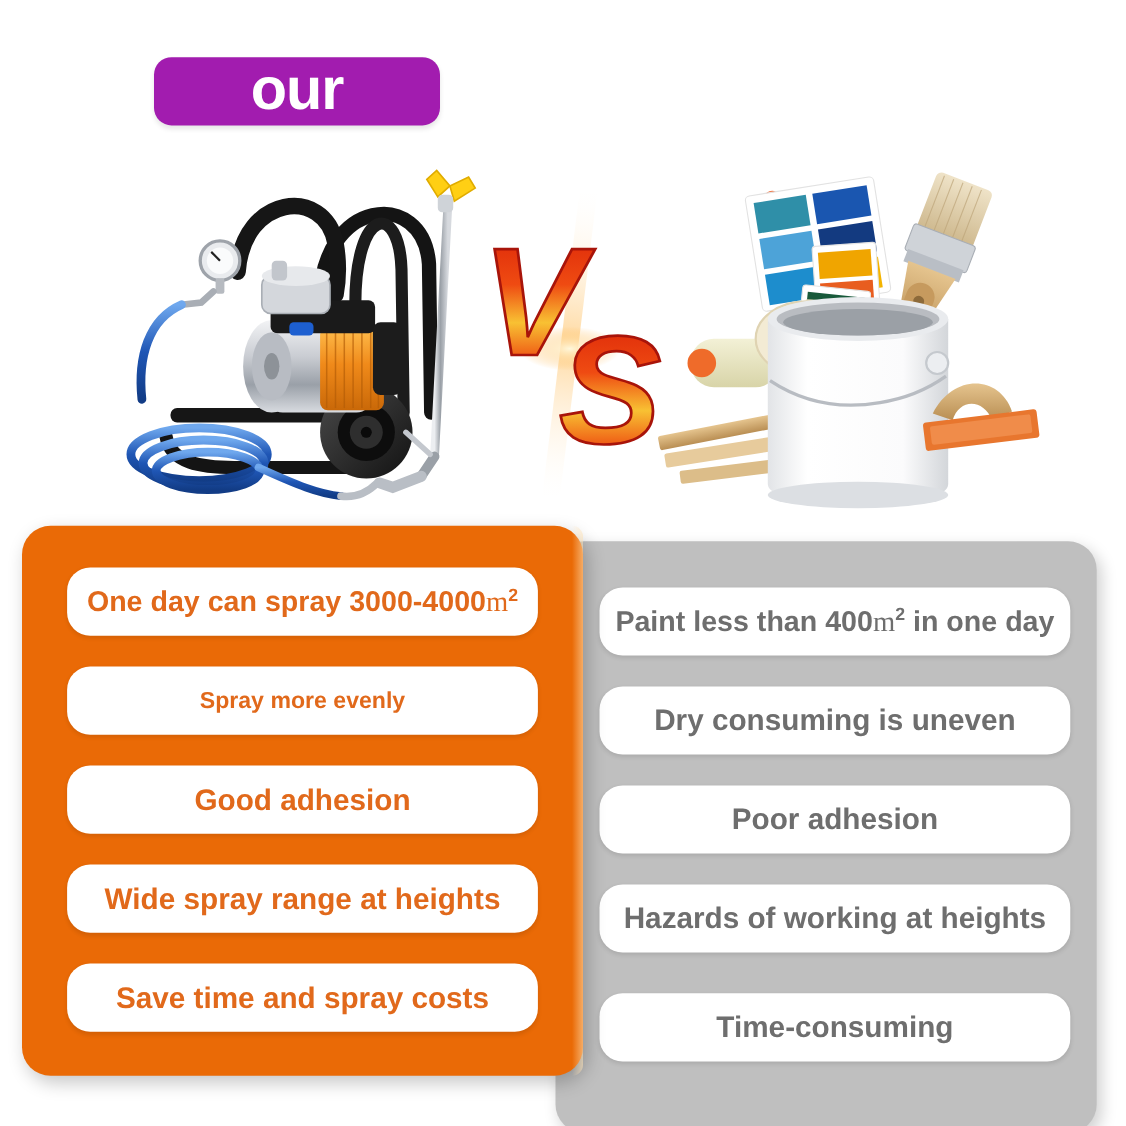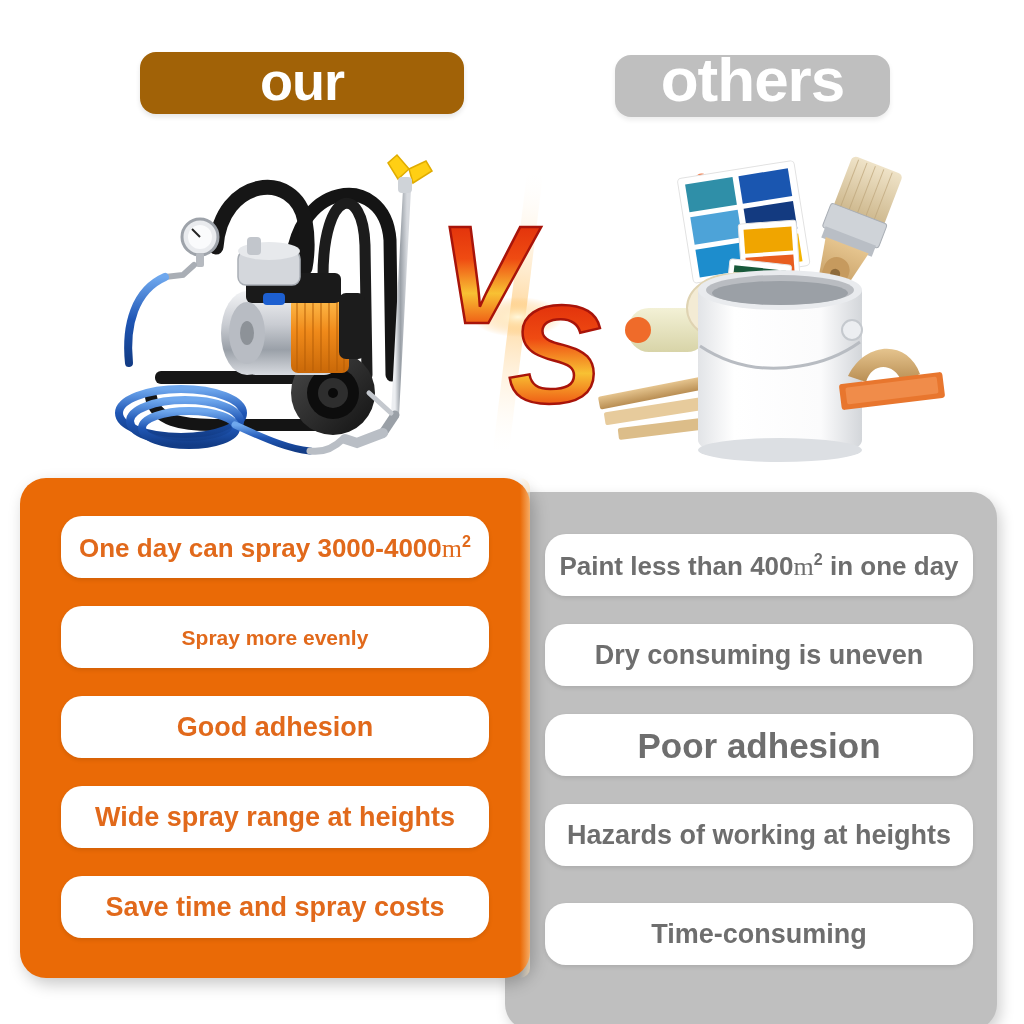--- a/index.html
+++ b/index.html
@@ -13,22 +13,22 @@
   #stage{position:absolute;inset:0;width:1024px;height:1024px;}
 
   
   .hdr{
     position:absolute;
     height:62px;
     border-radius:16px;
     display:flex;align-items:center;justify-content:center;
   }
   #hdr-our{
-    left:140px;top:52px;width:324px;
-    background:#a16207;
+    left:140px;top:52px;width:260px;
+    background:#a21caf;
     box-shadow:0 3px 5px rgba(0,0,0,.10);
   }
   #hdr-our .htxt{
     color:#ffffff;font-size:54px;font-weight:800;
     letter-spacing:-1px;line-height:54px;
     position:relative;top:-2px;
   }
   #hdr-others{
     left:615px;top:55px;width:275px;
     background:#BFBFBF;
@@ -88,23 +88,20 @@
   .sup{font-size:.62em;vertical-align:super;font-weight:700;}
   .unit{font-family:"Liberation Serif", serif;font-weight:400;}
 </style>
 </head>
 <body>
 
 <div id="stage">
 
   <div class="hdr" id="hdr-our">
     <span class="htxt">our</span>
-  </div>
-  <div class="hdr" id="hdr-others">
-    <span class="htxt">others</span>
   </div>
 
   <svg class="hero" id="hero-sprayer" viewBox="0 0 375 350">
     <defs>
       <linearGradient id="gMetal" x1="0" y1="0" x2="0" y2="1">
         <stop offset="0" stop-color="#f2f3f5"></stop>
           <stop offset=".4" stop-color="#c9ccd2"></stop>
         <stop offset=".7" stop-color="#9aa0a8"></stop>
           <stop offset="1" stop-color="#d8dbe0"></stop>
       </linearGradient>
@@ -317,21 +314,21 @@
   </svg>
 
   <div id="panel-others">
     <div class="rows">
       <div class="pill" style="top:42px;font-size:26px;">
         <span class="lbl">Paint less than 400<span class="unit">m</span><span class="sup">2</span> in one day</span>
       </div>
       <div class="pill" style="top:132px;font-size:27px;">
         <span class="lbl">Dry consuming is uneven</span>
       </div>
-      <div class="pill" style="top:222px;font-size:35px;text-align:right;">
+      <div class="pill" style="top:222px;font-size:27px;text-align:right;">
         <span class="lbl">Poor adhesion</span>
       </div>
       <div class="pill" style="top:312px;font-size:27px;">
         <span class="lbl">Hazards of working at heights</span>
       </div>
       <div class="pill" style="top:402px;font-size:27px;margin-top:9px;">
         <span class="lbl">Time-consuming</span>
       </div>
     </div>
   </div>

